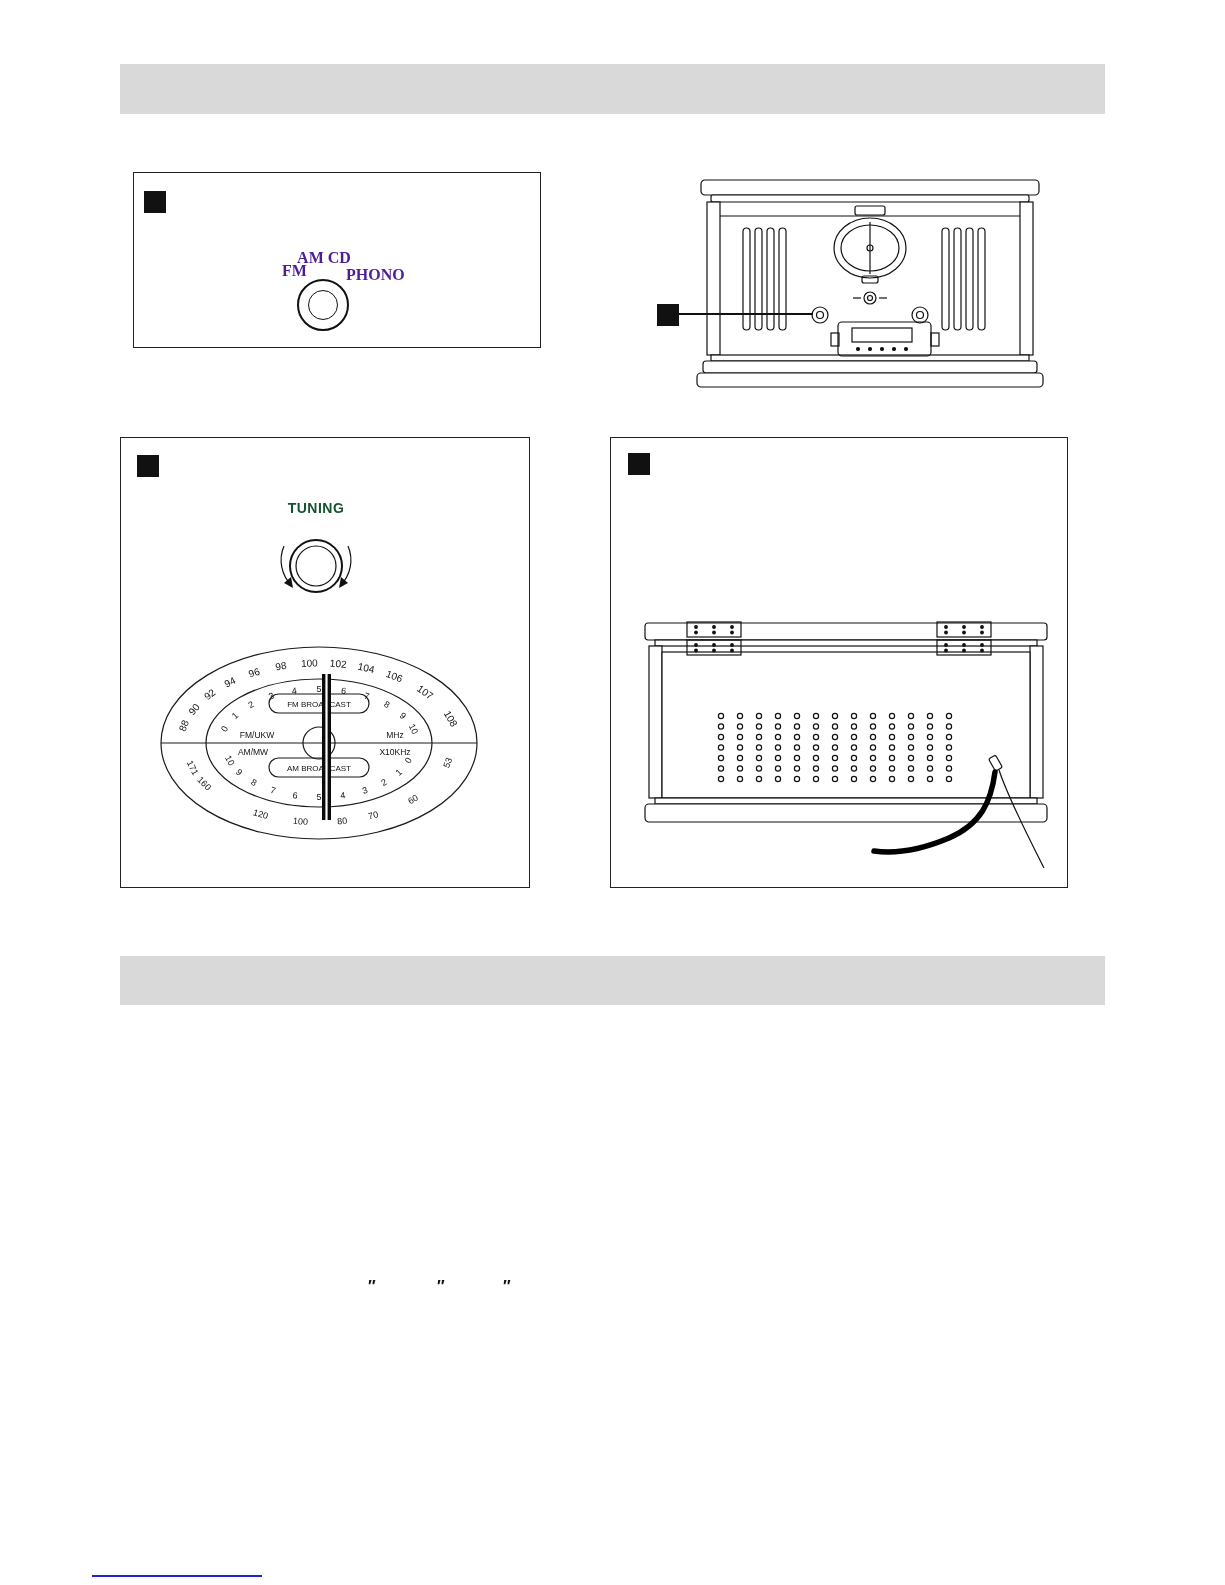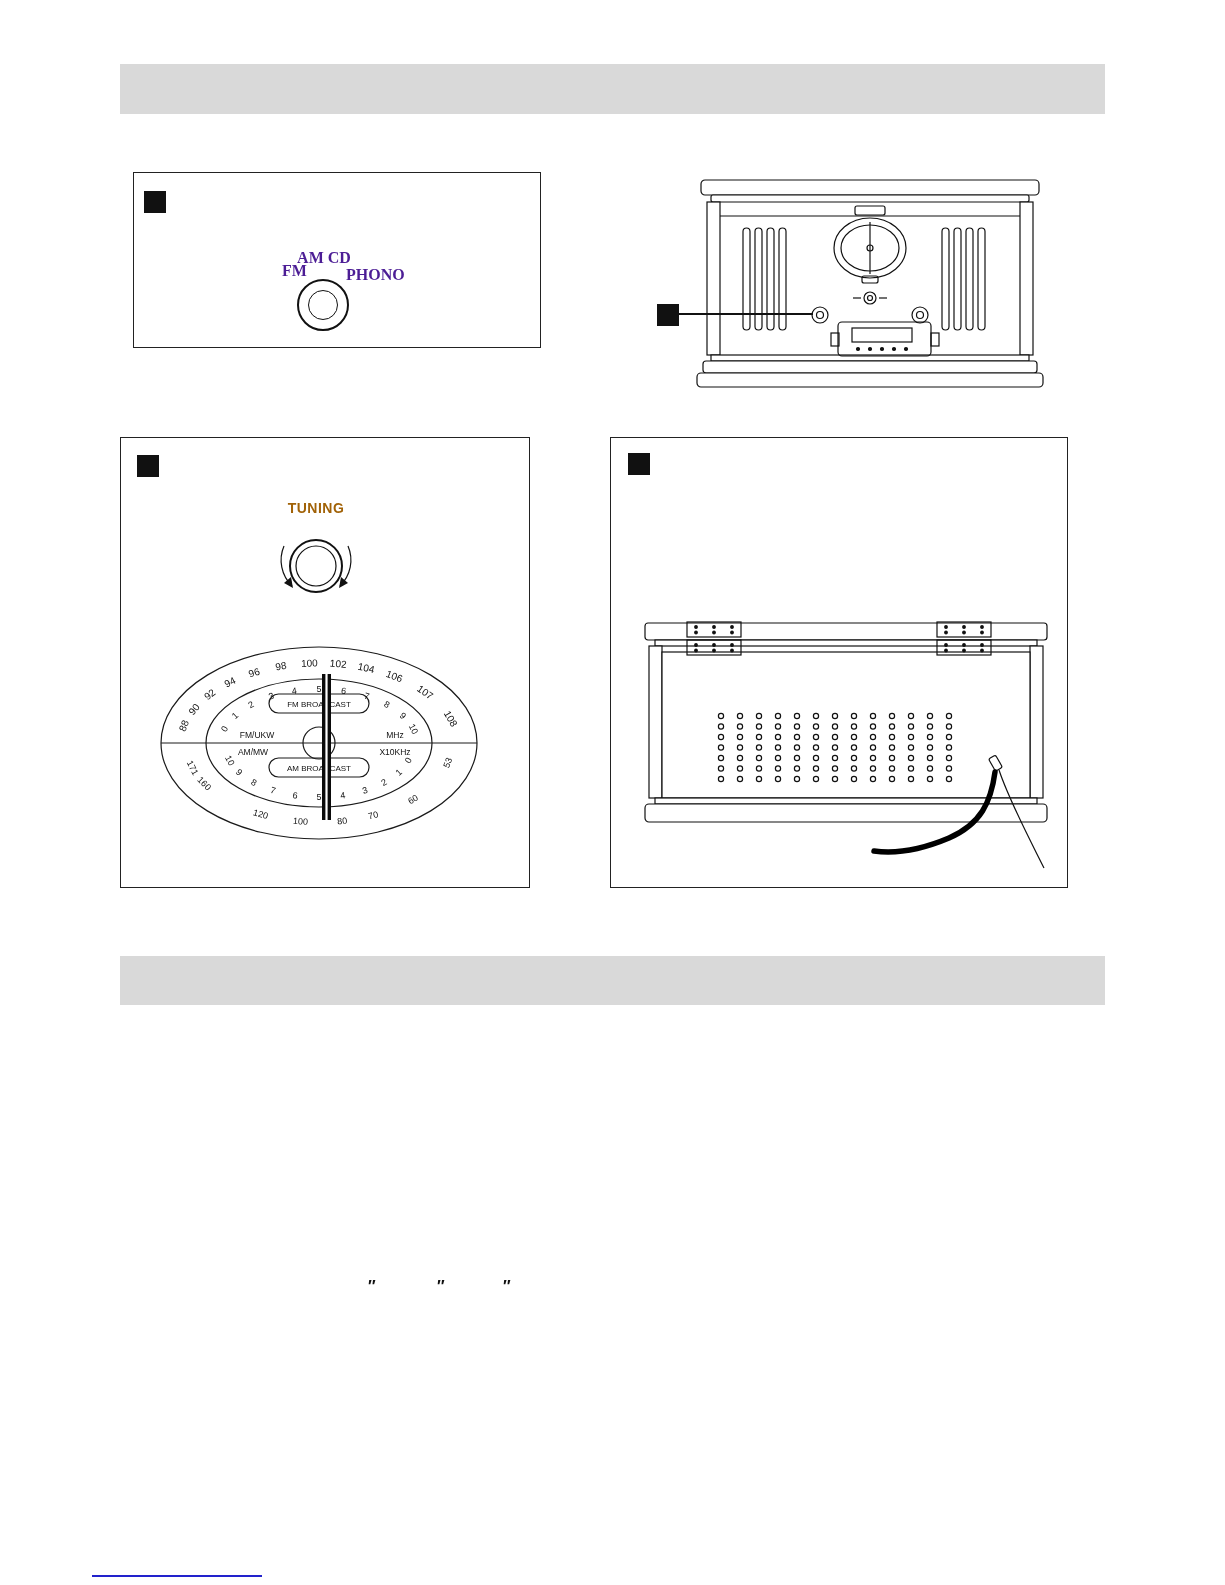--- a/index.html
+++ b/index.html
@@ -59,21 +59,21 @@
     border: 1.5px solid #111;
     border-radius: 50%;
   }
   .tuning-title {
     position: absolute;
     left: 135px; top: 62px; width: 120px;
     text-align: center;
     font-weight: bold;
     font-size: 14px;
     letter-spacing: 0.5px;
-    color: #a16207;
+    color: #14532d;
   }
   .tuning-knob-svg { position: absolute; left: 133px; top: 84px; }
   .dial-svg { position: absolute; left: -7px; top: 177px; overflow: visible; }
   .front-svg { position: absolute; left: 55px; top: 0; }
   .back-svg { position: absolute; left: 30px; top: 180px; }
   .marker-selector { left: 10px; top: 18px; }
   .marker-front    { left: 17px; top: 128px; }
   .marker-tuning   { left: 16px; top: 17px; }
   .marker-back     { left: 17px; top: 15px; }
   .callout-line {

